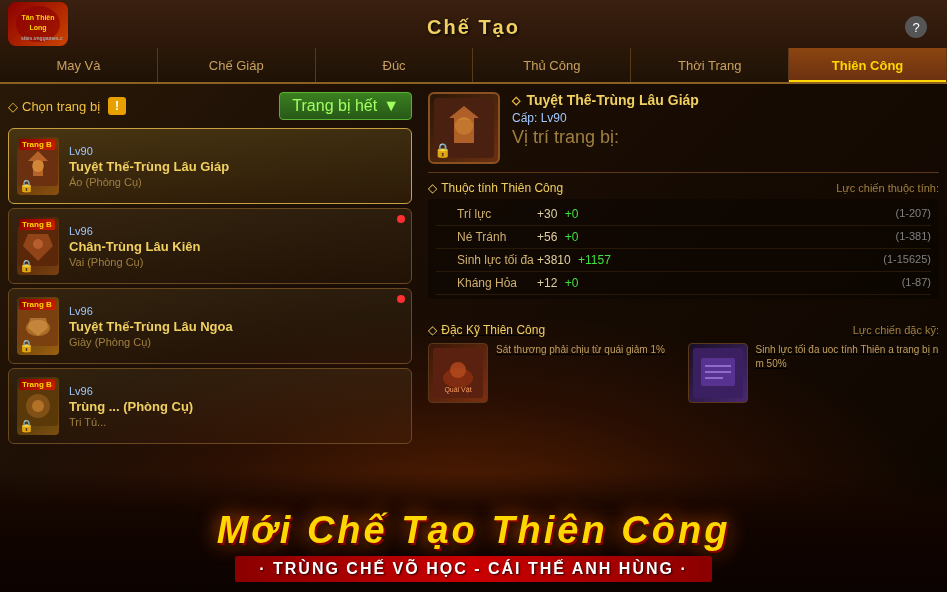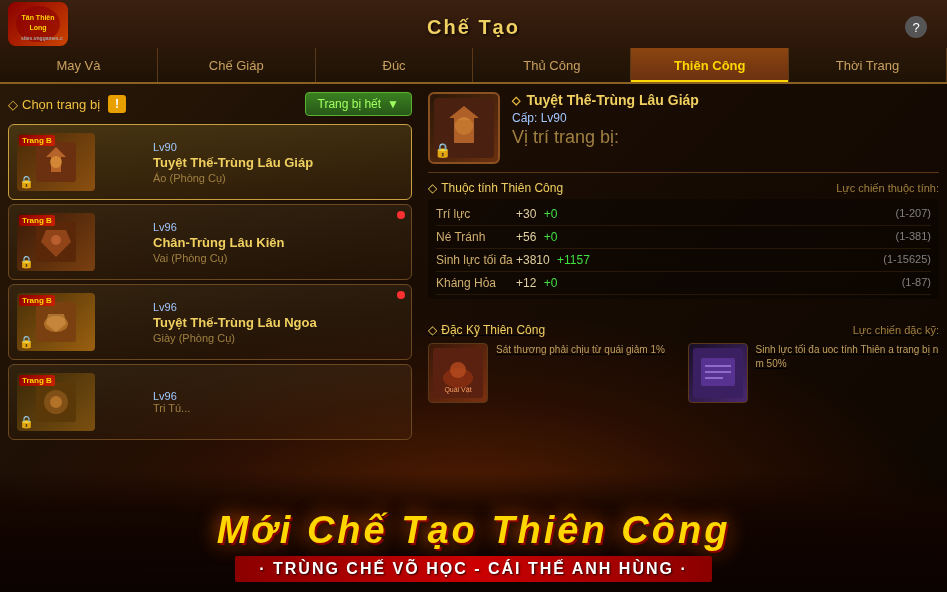--- a/index.html
+++ b/index.html
@@ -163,21 +163,21 @@
       font-size: 12px;
       font-weight: bold;
     }
 
     .dropdown-btn {
       margin-left: auto;
       background: linear-gradient(180deg, #3a8020 0%, #285818 100%);
       border: 1px solid #5ab030;
       border-radius: 4px;
       color: #a0ff60;
-      font-size: 12px;
+      font-size: 16px;
       padding: 4px 12px;
       cursor: pointer;
       display: flex;
       align-items: center;
       gap: 6px;
     }
 
     .dropdown-arrow {
       color: #a0ff60;
     }
@@ -194,21 +194,21 @@
       cursor: pointer;
       position: relative;
     }
 
     .equip-item.selected {
       background: linear-gradient(180deg, rgba(255,220,80,0.15) 0%, rgba(200,140,40,0.1) 100%);
       border-color: #c8a040;
     }
 
     .equip-icon {
-      width: 78px;
+      width: 42px;
       height: 58px;
       border-radius: 4px;
       overflow: hidden;
       flex-shrink: 0;
       position: relative;
     }
 
     .equip-icon-inner {
       width: 100%;
       height: 100%;
@@ -245,21 +245,20 @@
 
     .equip-lock {
       position: absolute;
       bottom: 2px;
       left: 2px;
       font-size: 12px;
     }
 
     .equip-info {
       flex: 1;
-      margin-left: 48px;
     }
 
     .equip-level {
       font-size: 11px;
       color: #a0c8ff;
     }
 
     .equip-name {
       font-size: 13px;
       color: #f0d060;
@@ -380,20 +379,21 @@
     .stats-row {
       display: flex;
       border-bottom: 1px solid rgba(100,70,20,0.3);
       padding: 4px 0;
     }
 
     .stat-name {
       width: 80px;
       font-size: 12px;
       color: #d0b070;
+      margin-left: 21px;
     }
 
     .stat-value {
       flex: 1;
       font-size: 12px;
       color: #e0d0a0;
     }
 
     .stat-bonus {
       color: #40e040;
@@ -521,25 +521,25 @@
   </div>
   <div class="tab-item">
     <span>Chế Giáp</span>
   </div>
   <div class="tab-item">
     <span>Đúc</span>
   </div>
   <div class="tab-item">
     <span>Thủ Công</span>
   </div>
+  <div class="tab-item">
+    <span>Thời Trang</span>
+  </div>
   <div class="tab-item active">
     <span>Thiên Công</span>
-  </div>
-  <div class="tab-item">
-    <span>Thời Trang</span>
   </div>
 </div>
 
 <div class="content">
 
   <div class="left-panel">
     <div class="filter-bar">
       <span class="filter-label">
         <span>◇</span>
         <span>Chọn trang bị</span>
@@ -617,20 +617,21 @@
           <svg width="40" height="40" viewBox="0 0 40 40">
             <rect width="40" height="40" fill="#5a3808" rx="3"></rect>
             <circle cx="20" cy="20" r="12" fill="#9a6020" opacity="0.6"></circle>
             <circle cx="20" cy="20" r="6" fill="#c88030" opacity="0.7"></circle>
           </svg>
         </div>
         <div class="equip-lock">🔒</div>
       </div>
       <div class="equip-info">
         <div class="equip-level">Lv96</div>
+        <div class="equip-name">Trùng ... (Phòng Cụ)</div>
         <div class="equip-slot">Tri Tú...</div>
       </div>
     </div>
   </div>
 
   <div class="right-panel">
 
     <div class="item-header">
       <div class="item-icon-large">
         <svg width="60" height="60" viewBox="0 0 60 60">

